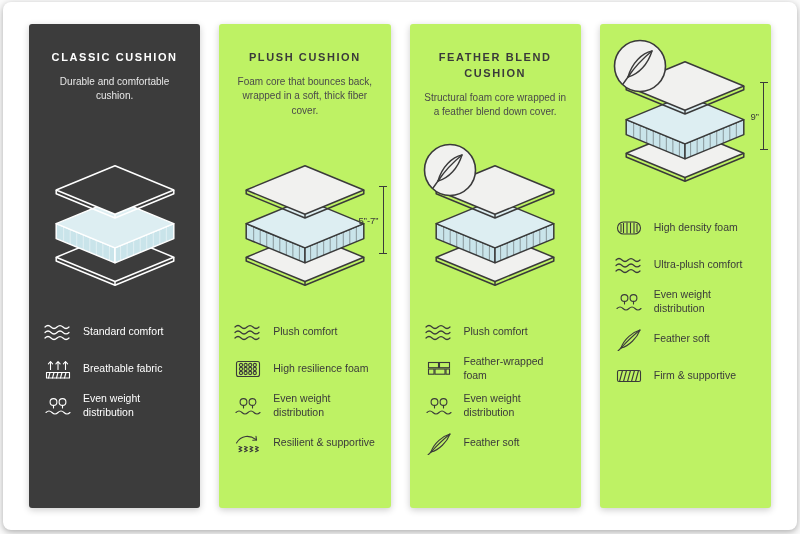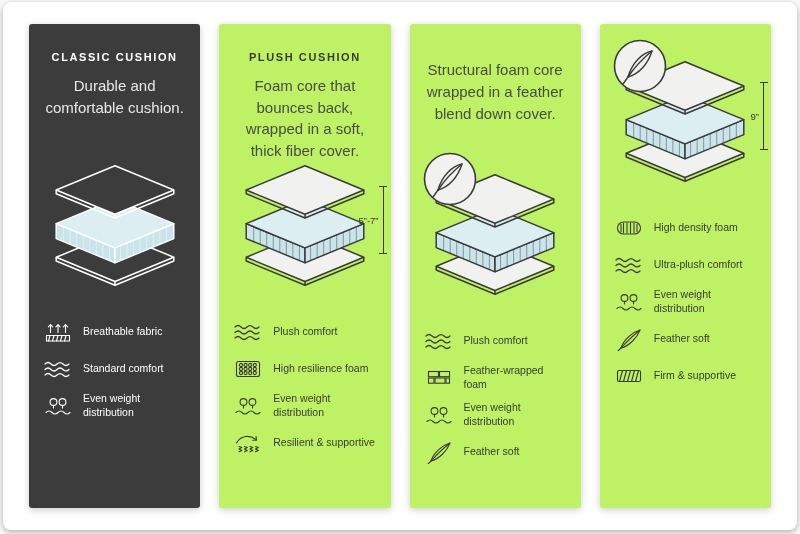--- a/index.html
+++ b/index.html
@@ -25,21 +25,21 @@
     box-shadow:0 2px 7px rgba(0,0,0,0.20);
     padding:26px 14px 0;
   }
   .card.light { background:#bef264; color:#3a3a3a; --panel:#f1f1ef; }
   .card.dark  { background:#3c3c3c; color:#ffffff; --panel:#3c3c3c; }
   .card-head { height:104px; text-align:center; }
   .card-title {
     font-size:11px; font-weight:bold; letter-spacing:1.6px;
     line-height:1.45;
   }
-  .card-desc { margin-top:9px; font-size:15px; line-height:1.45; }
+  .card-desc { margin-top:9px; font-size:10px; line-height:1.45; }
   .card.dark .card-desc { color:#e8e8e8; }
   .card.light .card-desc { color:#4a4a4a; }
   .diagram { position:relative; height:150px; display:flex; justify-content:center; }
   .cushion-svg { width:140px; height:127px; margin-top:8px; }
   .badge-svg { position:absolute; left:-2px; top:-12px; width:56px; height:56px; }
   .measure {
     position:absolute; right:-7px; top:32px;
     display:flex; align-items:center; gap:4px;
     font-size:9.5px; white-space:nowrap;
   }
@@ -189,32 +189,32 @@
     </div>
     <div class="diagram">
       <svg class="cushion-svg">
           <use href="#cushion"></use>
         </svg>
     </div>
     <ul class="features">
       <li class="feature">
         <span class="ficon">
             <svg>
+              <use href="#i-wave"></use>
+            </svg>
+          </span>
+        <span class="flabel">Standard comfort</span>
+      </li>
+      <li class="feature">
+        <span class="ficon">
+            <svg>
               <use href="#i-breathe"></use>
             </svg>
           </span>
         <span class="flabel">Breathable fabric</span>
-      </li>
-      <li class="feature">
-        <span class="ficon">
-            <svg>
-              <use href="#i-wave"></use>
-            </svg>
-          </span>
-        <span class="flabel">Standard comfort</span>
       </li>
       <li class="feature">
         <span class="ficon">
             <svg>
               <use href="#i-weight"></use>
             </svg>
           </span>
         <span class="flabel">Even weight distribution</span>
       </li>
     </ul>
@@ -265,20 +265,21 @@
               <use href="#i-spring"></use>
             </svg>
           </span>
         <span class="flabel">Resilient &amp; supportive</span>
       </li>
     </ul>
   </div>
 
   <div class="card light">
     <div class="card-head">
+      <h2 class="card-title">FEATHER BLEND CUSHION</h2>
       <p class="card-desc">Structural foam core wrapped in a feather blend down cover.</p>
     </div>
     <div class="diagram">
       <svg class="cushion-svg">
           <use href="#cushion"></use>
         </svg>
       <svg class="badge-svg">
           <use href="#badge-feather"></use>
         </svg>
     </div>

